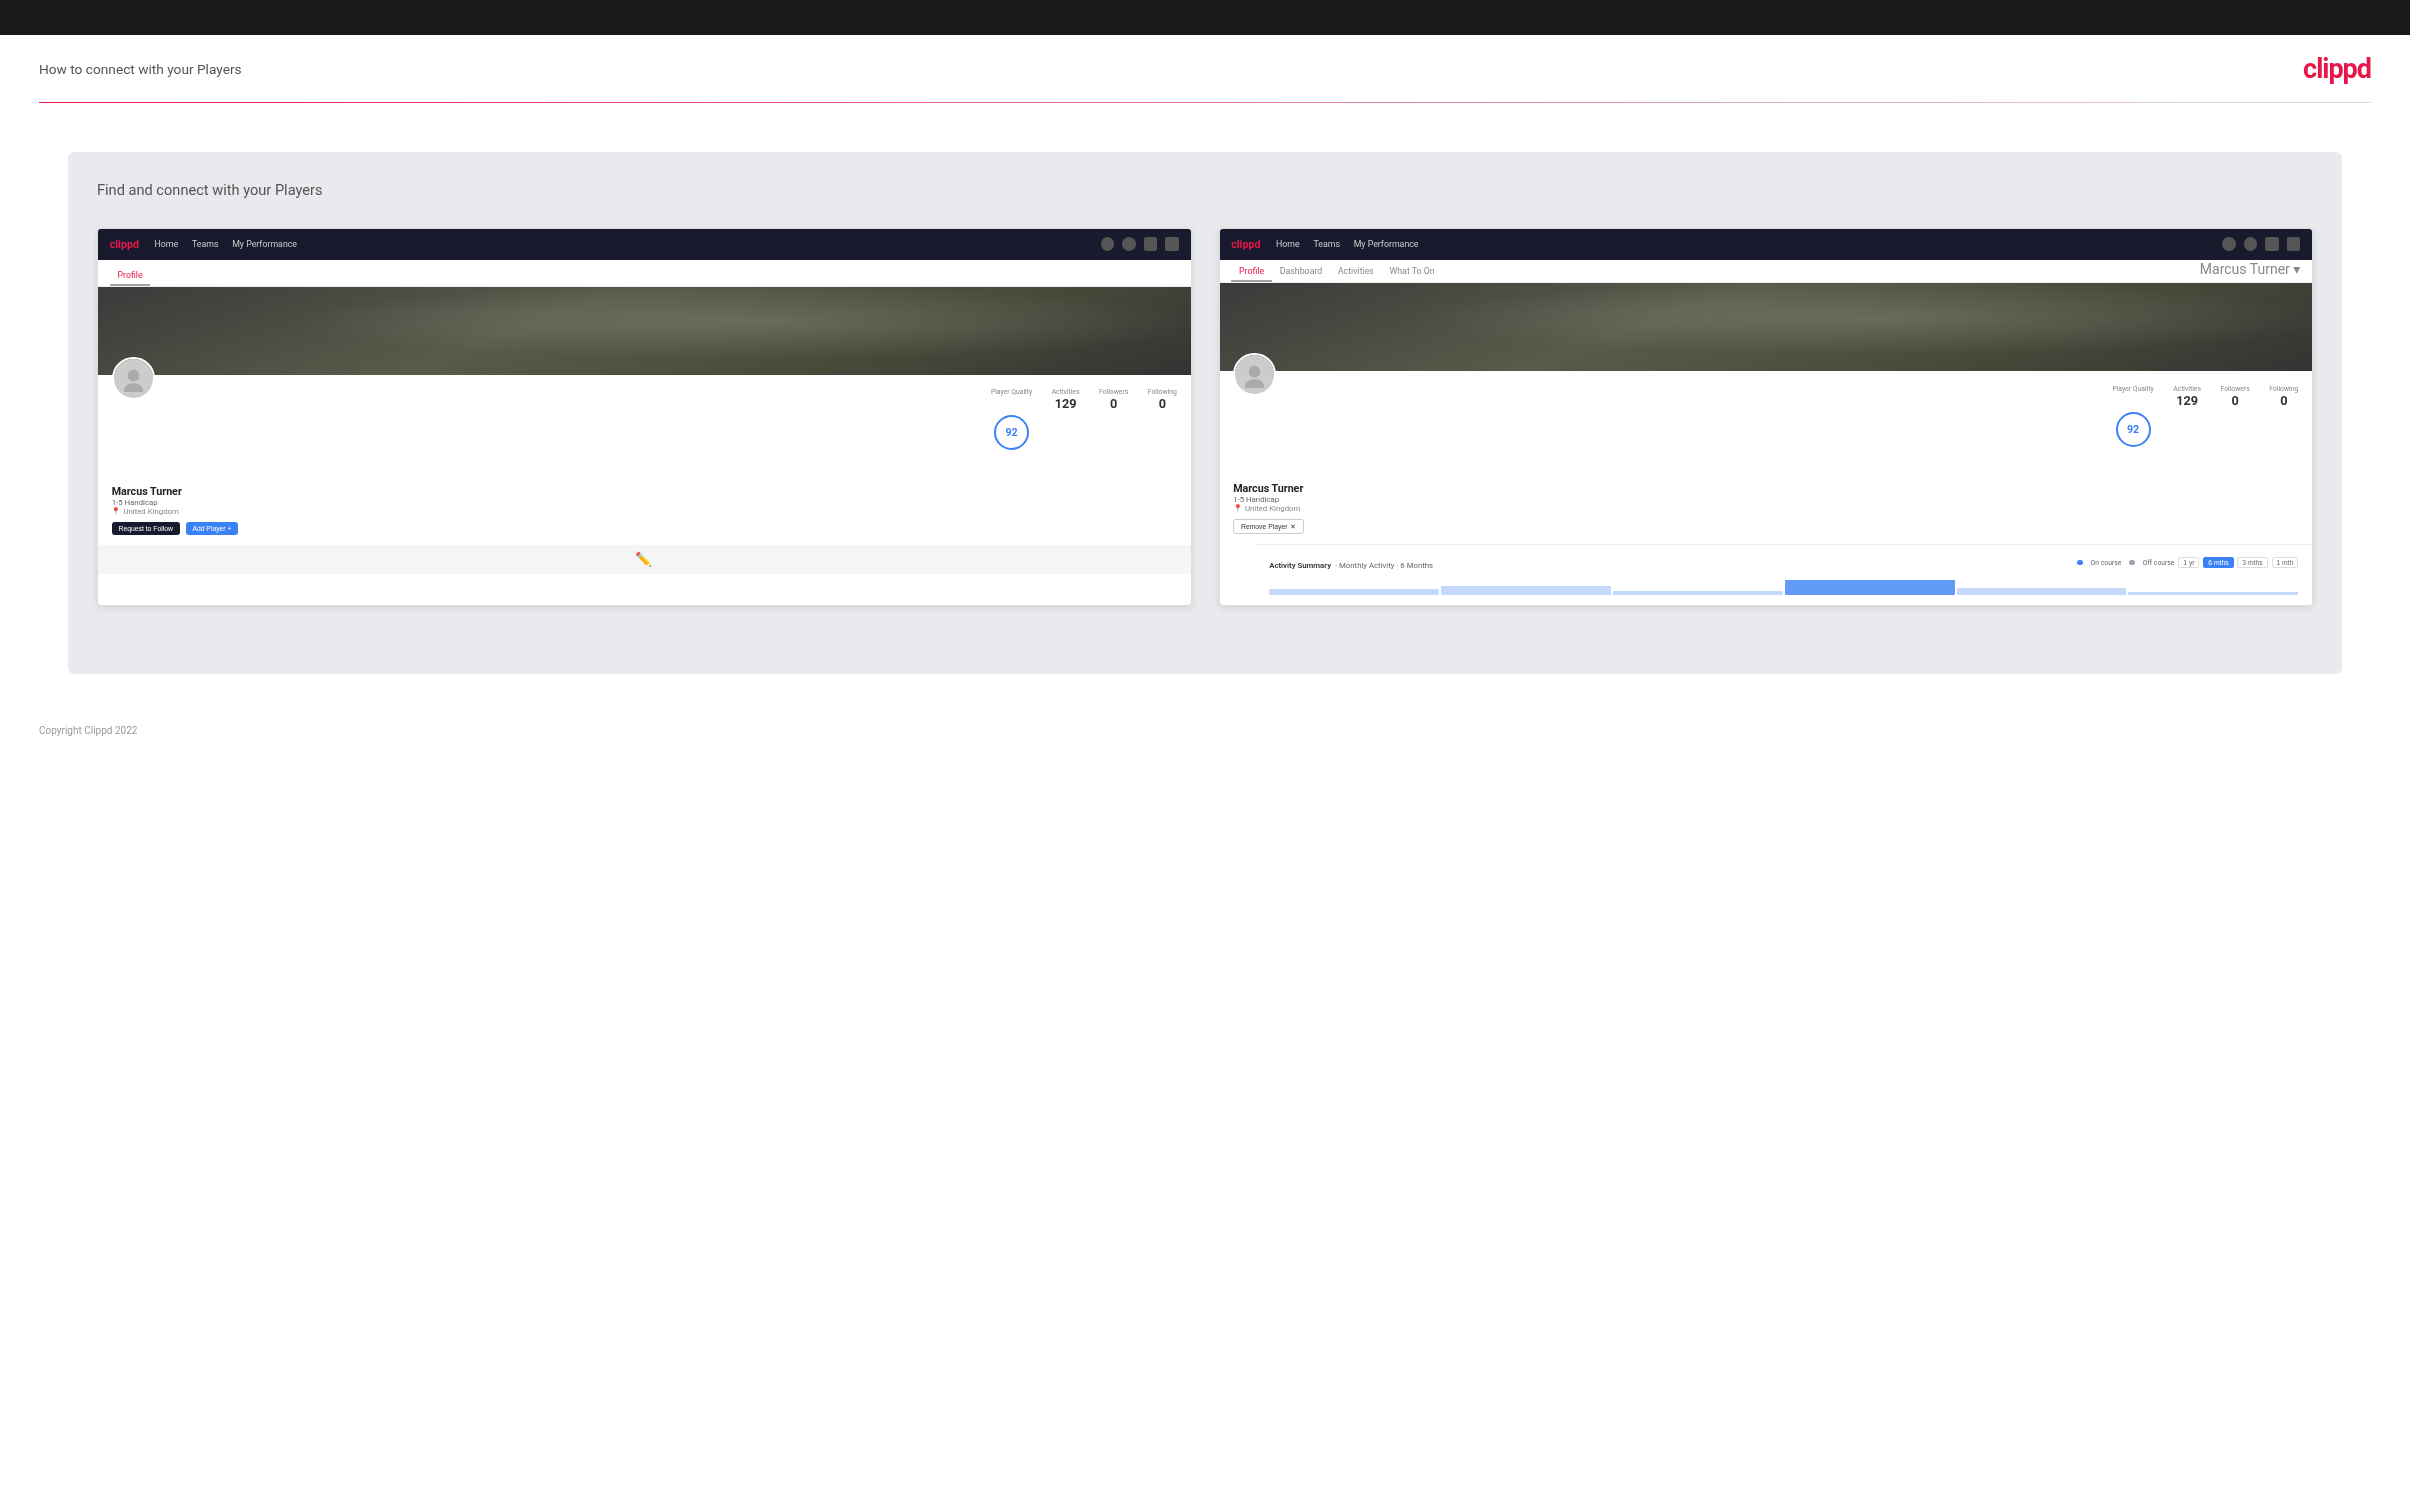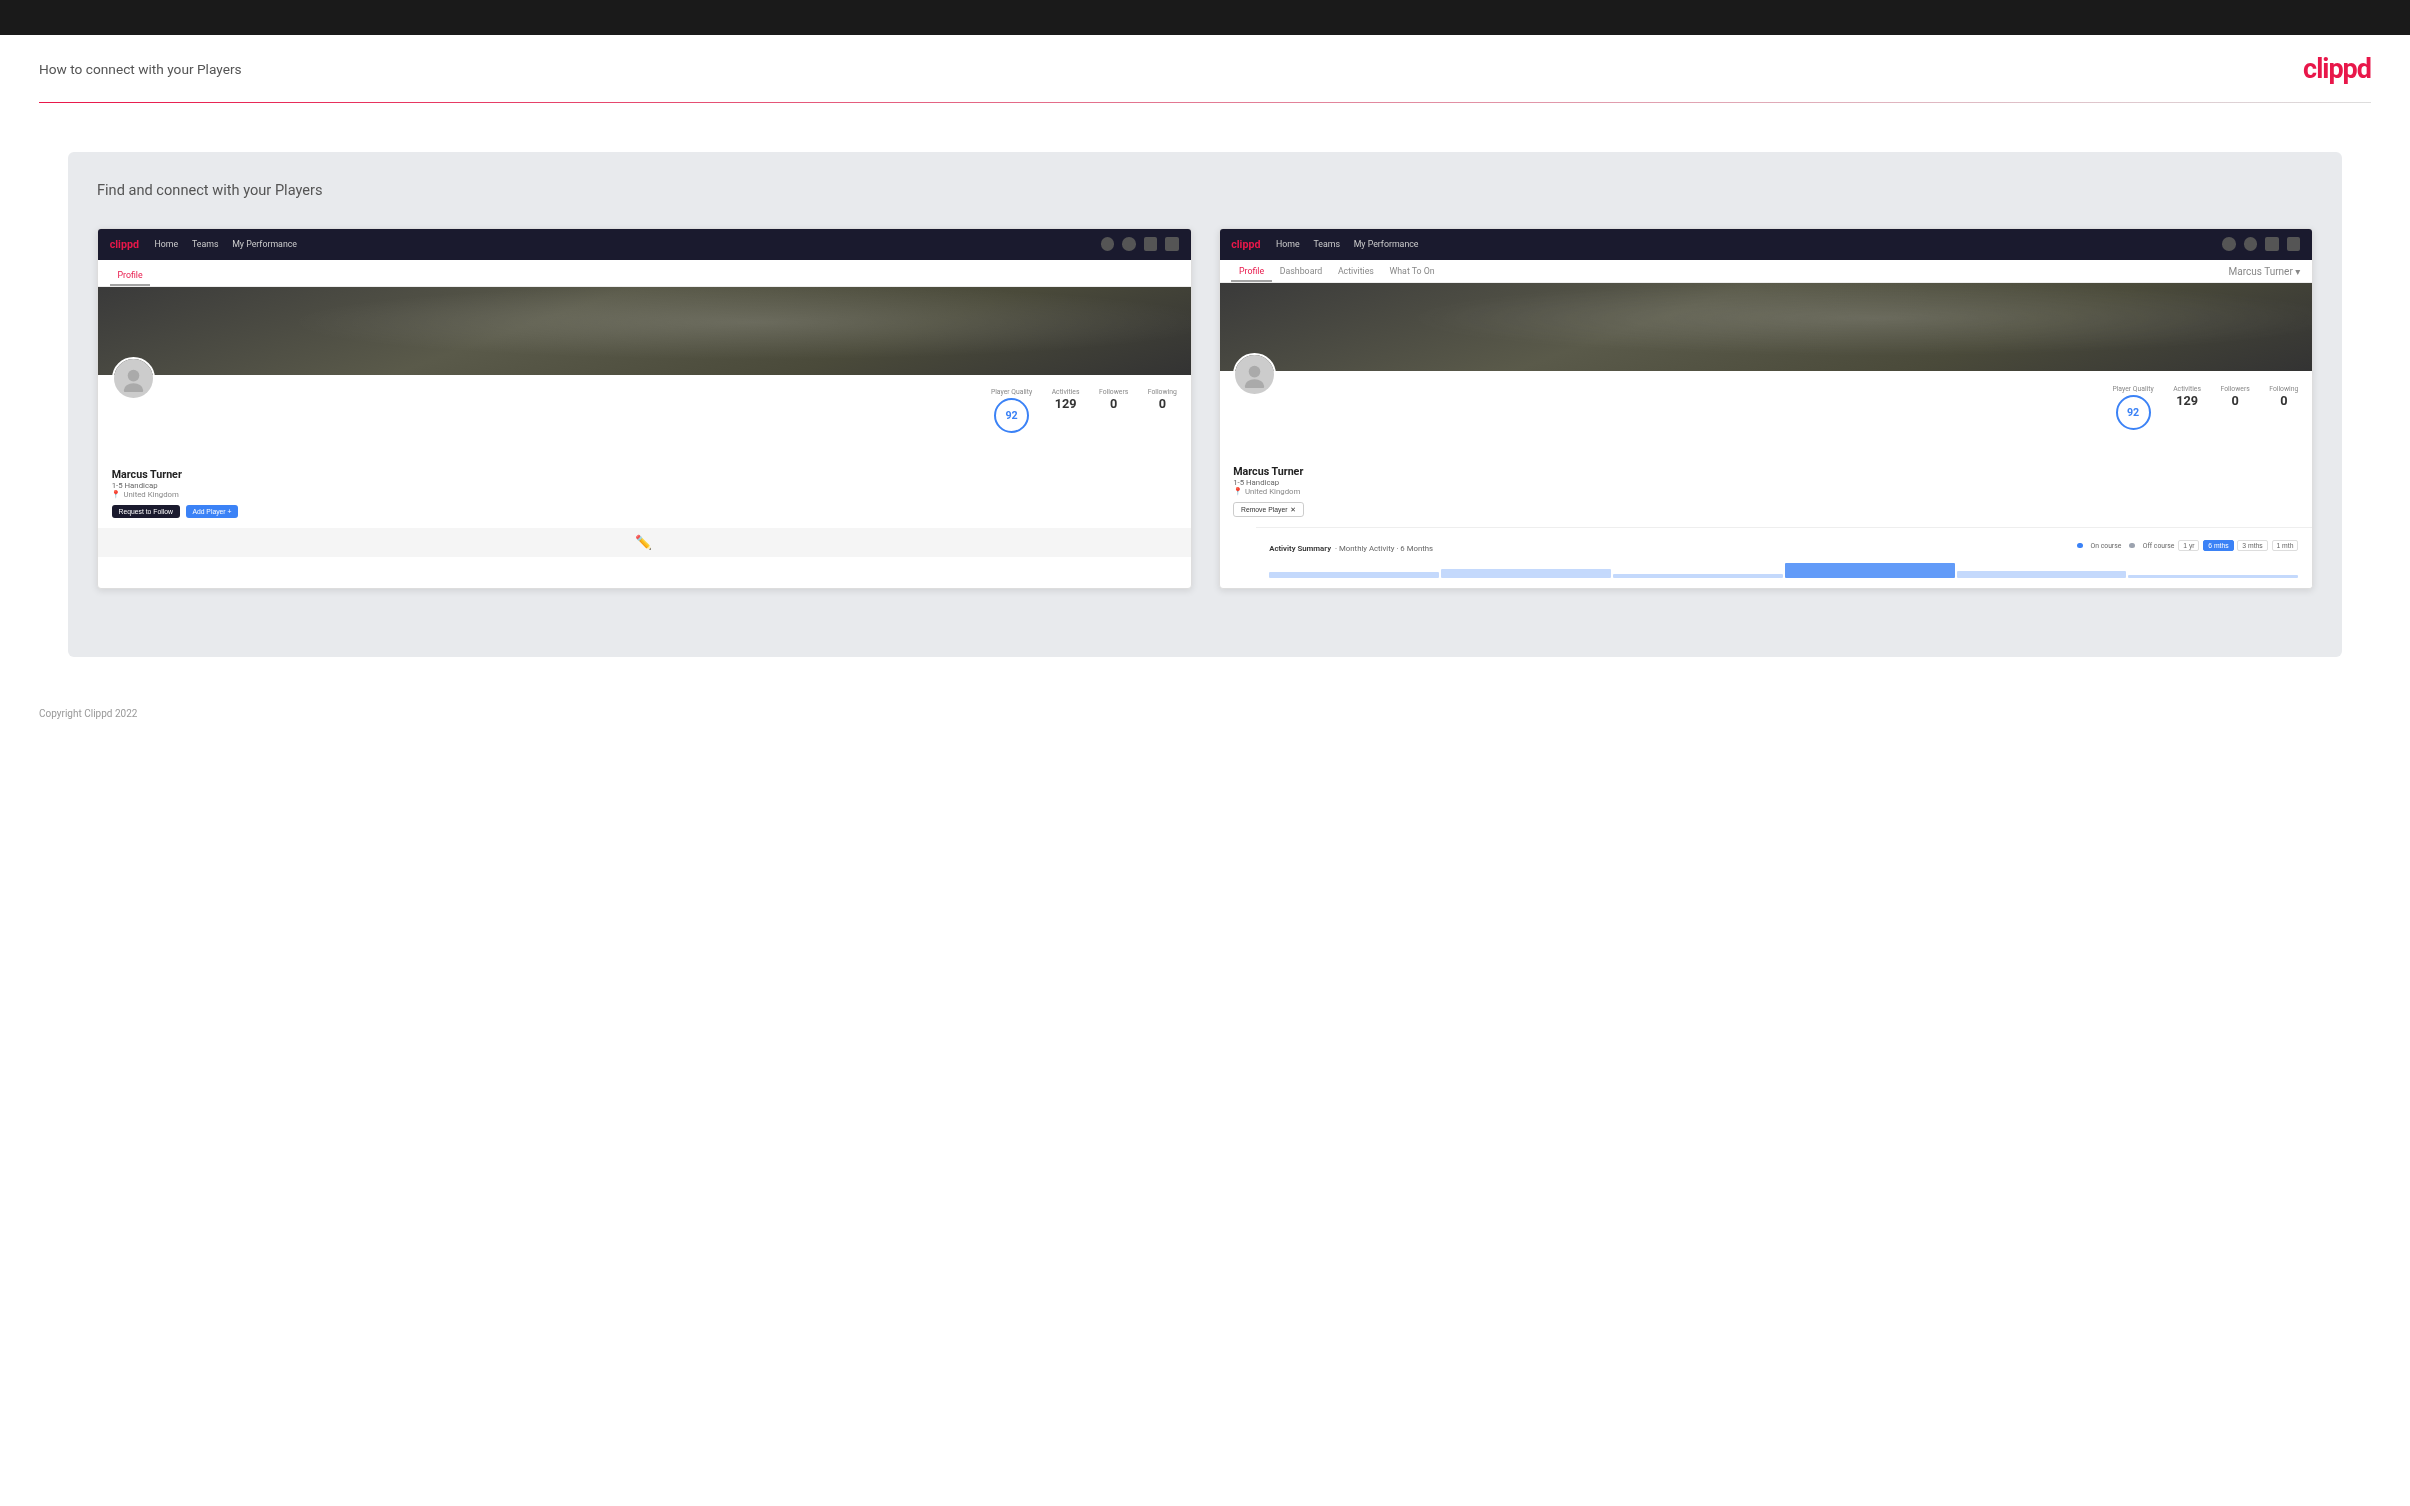--- a/index.html
+++ b/index.html
@@ -426,31 +426,31 @@
       height: 23.4px;
       align-items: flex-end;
       justify-content: space-between;
     }
 
     .app-tabs-left {
       display: flex;
     }
 
     .app-tab-right {
-      font-size: 10px;
+      font-size: 14px;
       color: #888;
       padding: 2.9px 0;
       margin-bottom: 2px;
     }
 
     .player-quality-section {
       display: flex;
       flex-direction: column;
       align-items: center;
-      gap: 2px;
+      gap: 19px;
     }
 
     .pq-label {
       font-size: 6.8px;
       color: #888;
     }
 
     .player-name-section {
       margin-top: 35px;
     }

